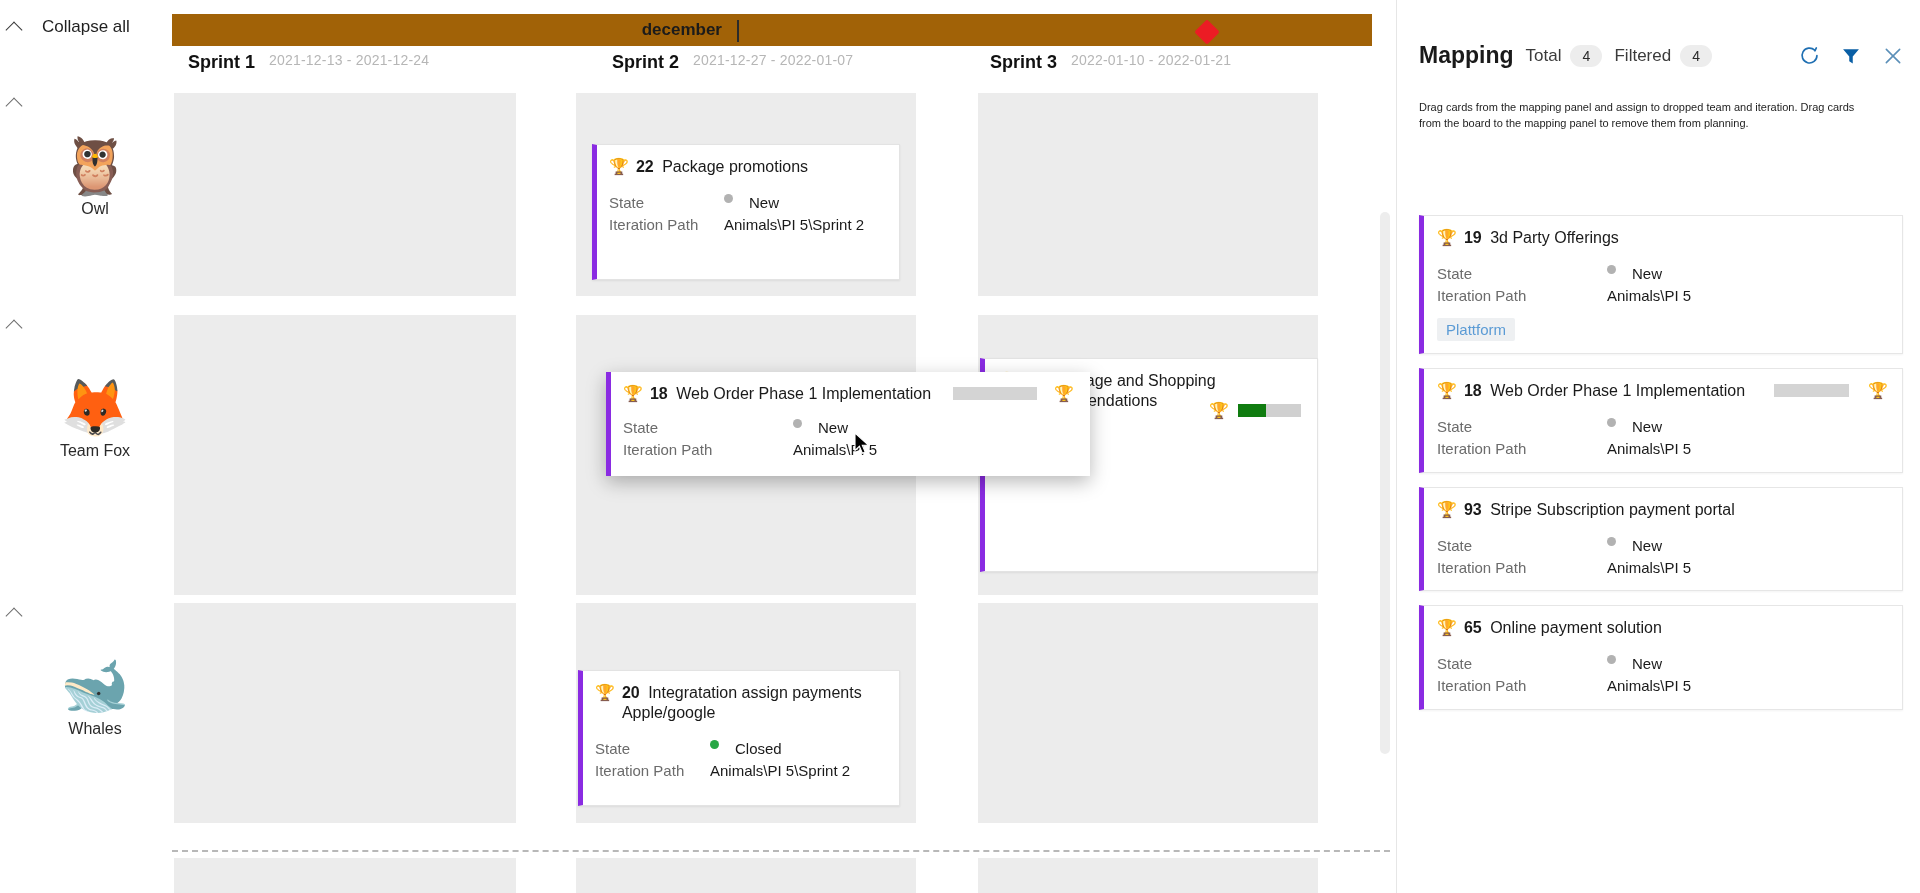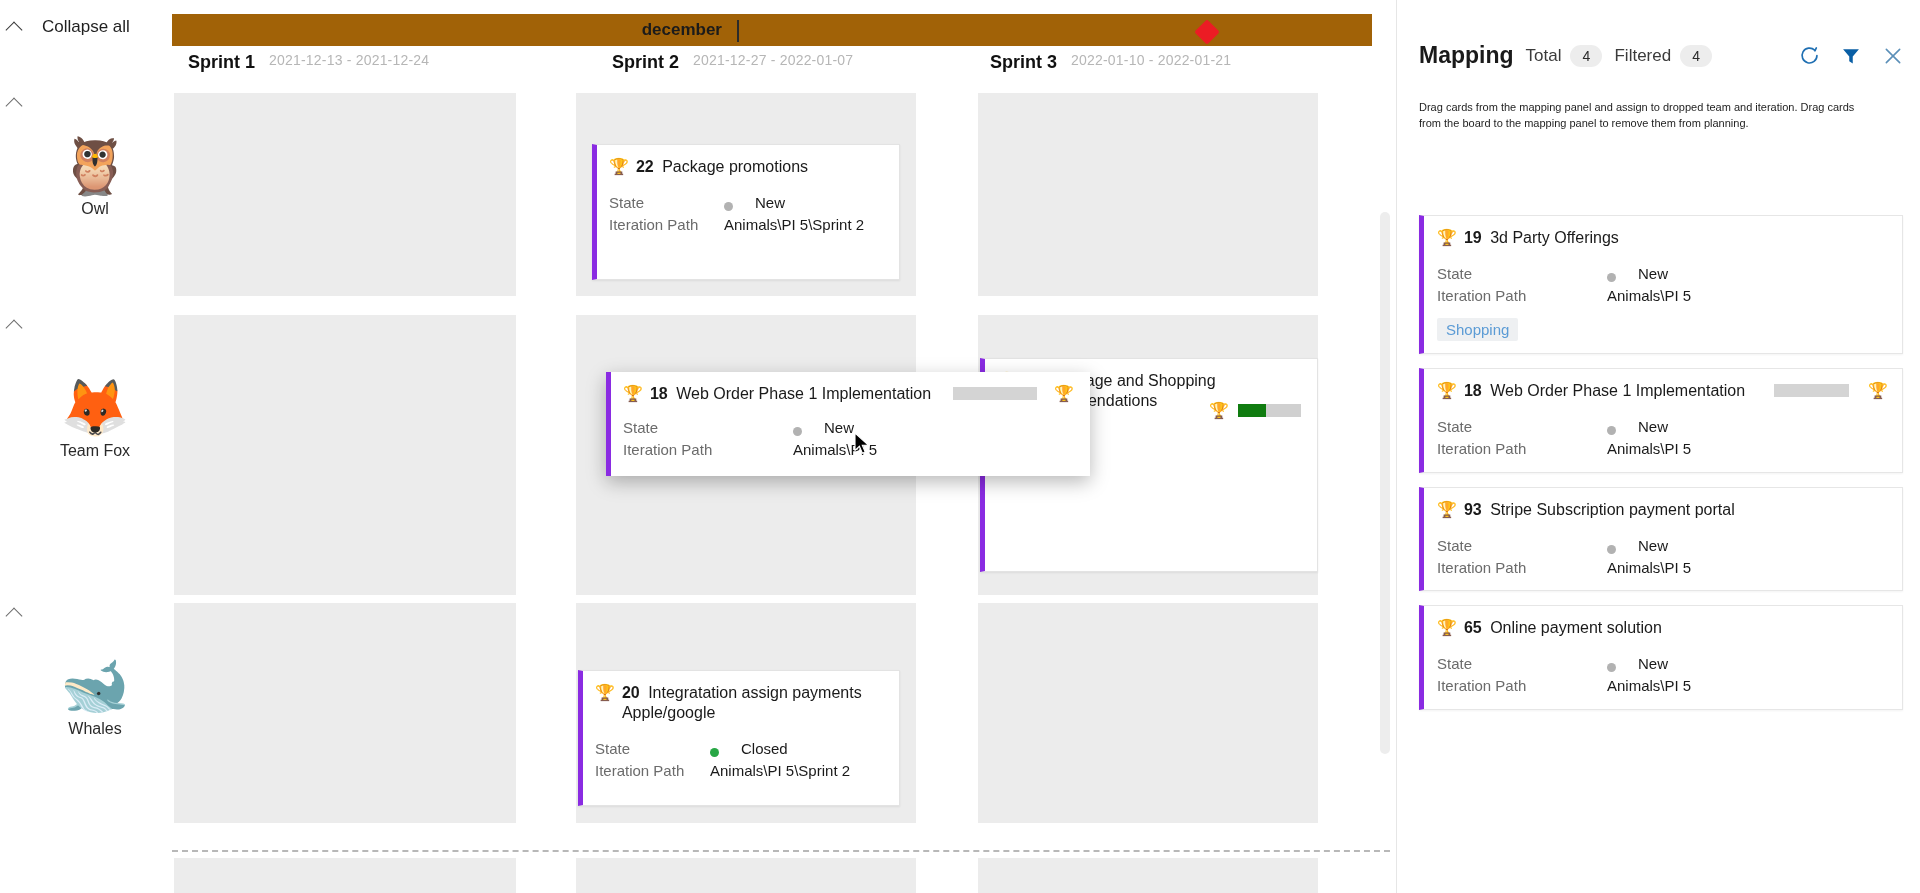--- a/index.html
+++ b/index.html
@@ -116,21 +116,21 @@
     display: flex; align-items: flex-start; gap: 7px;
     font-size: 16px; color: #1a1a1a; line-height: 1.28;
   }
   .wi-icon { font-size: 16px; line-height: 1.25; flex: none; }
   .wi-id { font-weight: 700; margin-right: 4px; }
   .wi-title-text { font-weight: 400; }
 
   .wi-fields { margin-top: 14px; font-size: 15px; color:#1a1a1a; }
   .wi-field-row { display: flex; align-items: center; height: 22px; }
   .wi-flabel { color: #6b6b6b; }
-  .wi-fvalue { display: flex; align-items: flex-end; gap: 22px; }
+  .wi-fvalue { display: flex; align-items: flex-start; gap: 16px; }
   .dot { width: 9px; height: 9px; border-radius: 50%; flex: none; display:inline-block;}
   .dot-new { background: #b2b2b2; }
   .dot-active { background: #007acc; }
   .dot-closed { background: #28a745; }
 
   .wi-tagrow { margin-top: 12px; }
   .wi-tag {
     display: inline-block;
     background: #eef0f2; color: #5b9bd5;
     font-size: 15px; padding: 3px 9px; border-radius: 2px;
@@ -439,21 +439,21 @@
                 <i class="dot dot-new"></i>
                 <span>New</span>
               </span>
           </div>
           <div class="wi-field-row">
             <span class="wi-flabel" style="width:170px;">Iteration Path</span>
             <span>Animals\PI 5</span>
           </div>
         </div>
         <div class="wi-tagrow">
-          <span class="wi-tag">Shopping</span>
+          <span class="wi-tag">Plattform</span>
         </div>
       </div>
 
       <div class="mp-card">
         <div class="wi-title-row">
           <span class="wi-icon">🏆</span>
           <span style="flex:1;"><span class="wi-id">18&nbsp;</span><span class="wi-title-text">Web Order Phase 1 Implementation</span></span>
           <span class="redacted" style="width:75px; margin-top:3px;"></span>
           <span style="font-size:16px; margin-left:12px;">🏆</span>
         </div>

